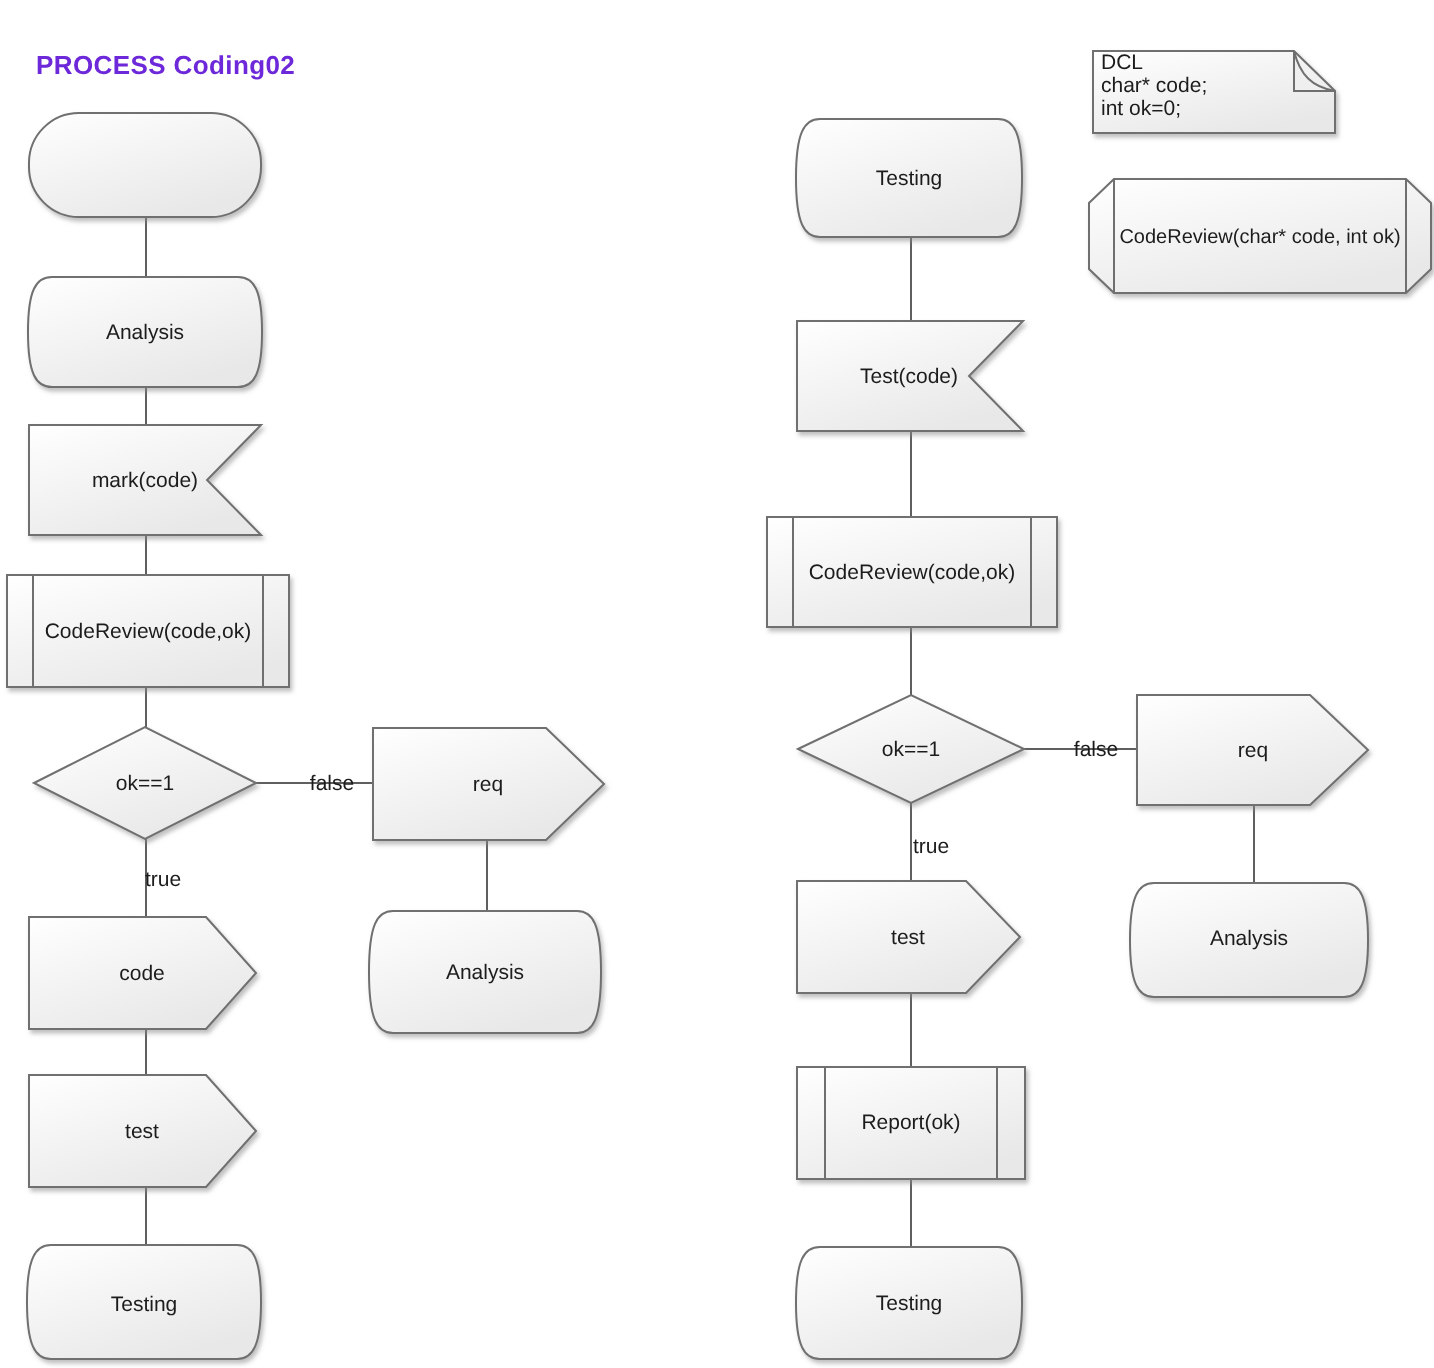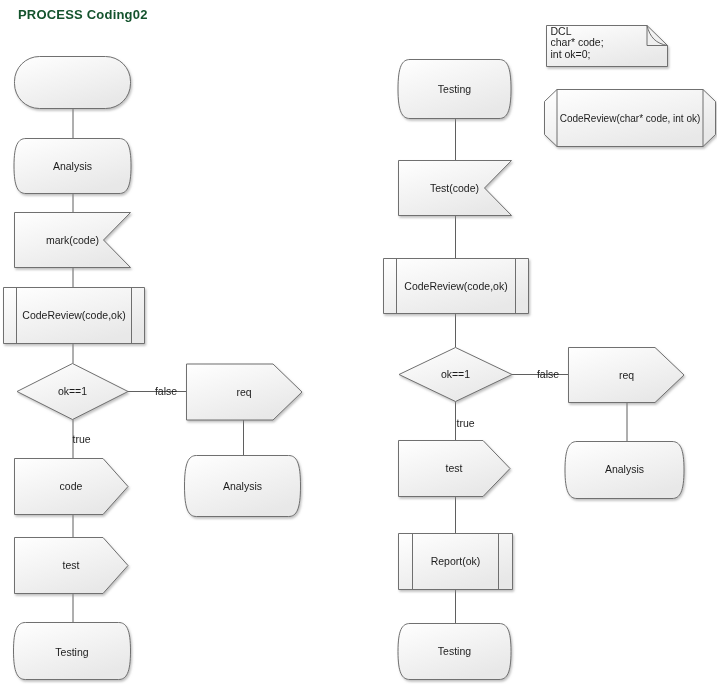--- a/index.html
+++ b/index.html
@@ -1,22 +1,22 @@
 <!DOCTYPE html>
 <html><head>
 <meta charset="utf-8">
 <style>
   html,body { margin:0; padding:0; background:#ffffff; }
   .screen {
     position:relative; width:717px; height:684px; background:#ffffff;
     font-family:"Liberation Sans", sans-serif; overflow:hidden;
   }
   .title {
-    position:absolute; left:18px; top:7px;
-    font-size:13px; font-weight:bold; color:#14532d; letter-spacing:0.2px;
+    position:absolute; left:18px; top:25px;
+    font-size:13px; font-weight:bold; color:#6d28d9; letter-spacing:0.2px;
   }
   svg { position:absolute; left:0; top:0; }
   .shape  { fill:url(#gfill); stroke:#6f6f6f; stroke-width:1; filter:url(#ds); }
   .inner  { stroke:#6f6f6f; stroke-width:1; }
   .conn   { stroke:#5f5f5f; stroke-width:1; fill:none; }
   .flap   { fill:#efefef; stroke:#6f6f6f; stroke-width:1; }
   text    { font-family:"Liberation Sans", sans-serif; font-size:10.5px; fill:#1c1c1c; }
   .ctr    { text-anchor:middle; }
   .sig    { font-size:10px; }
 </style>

